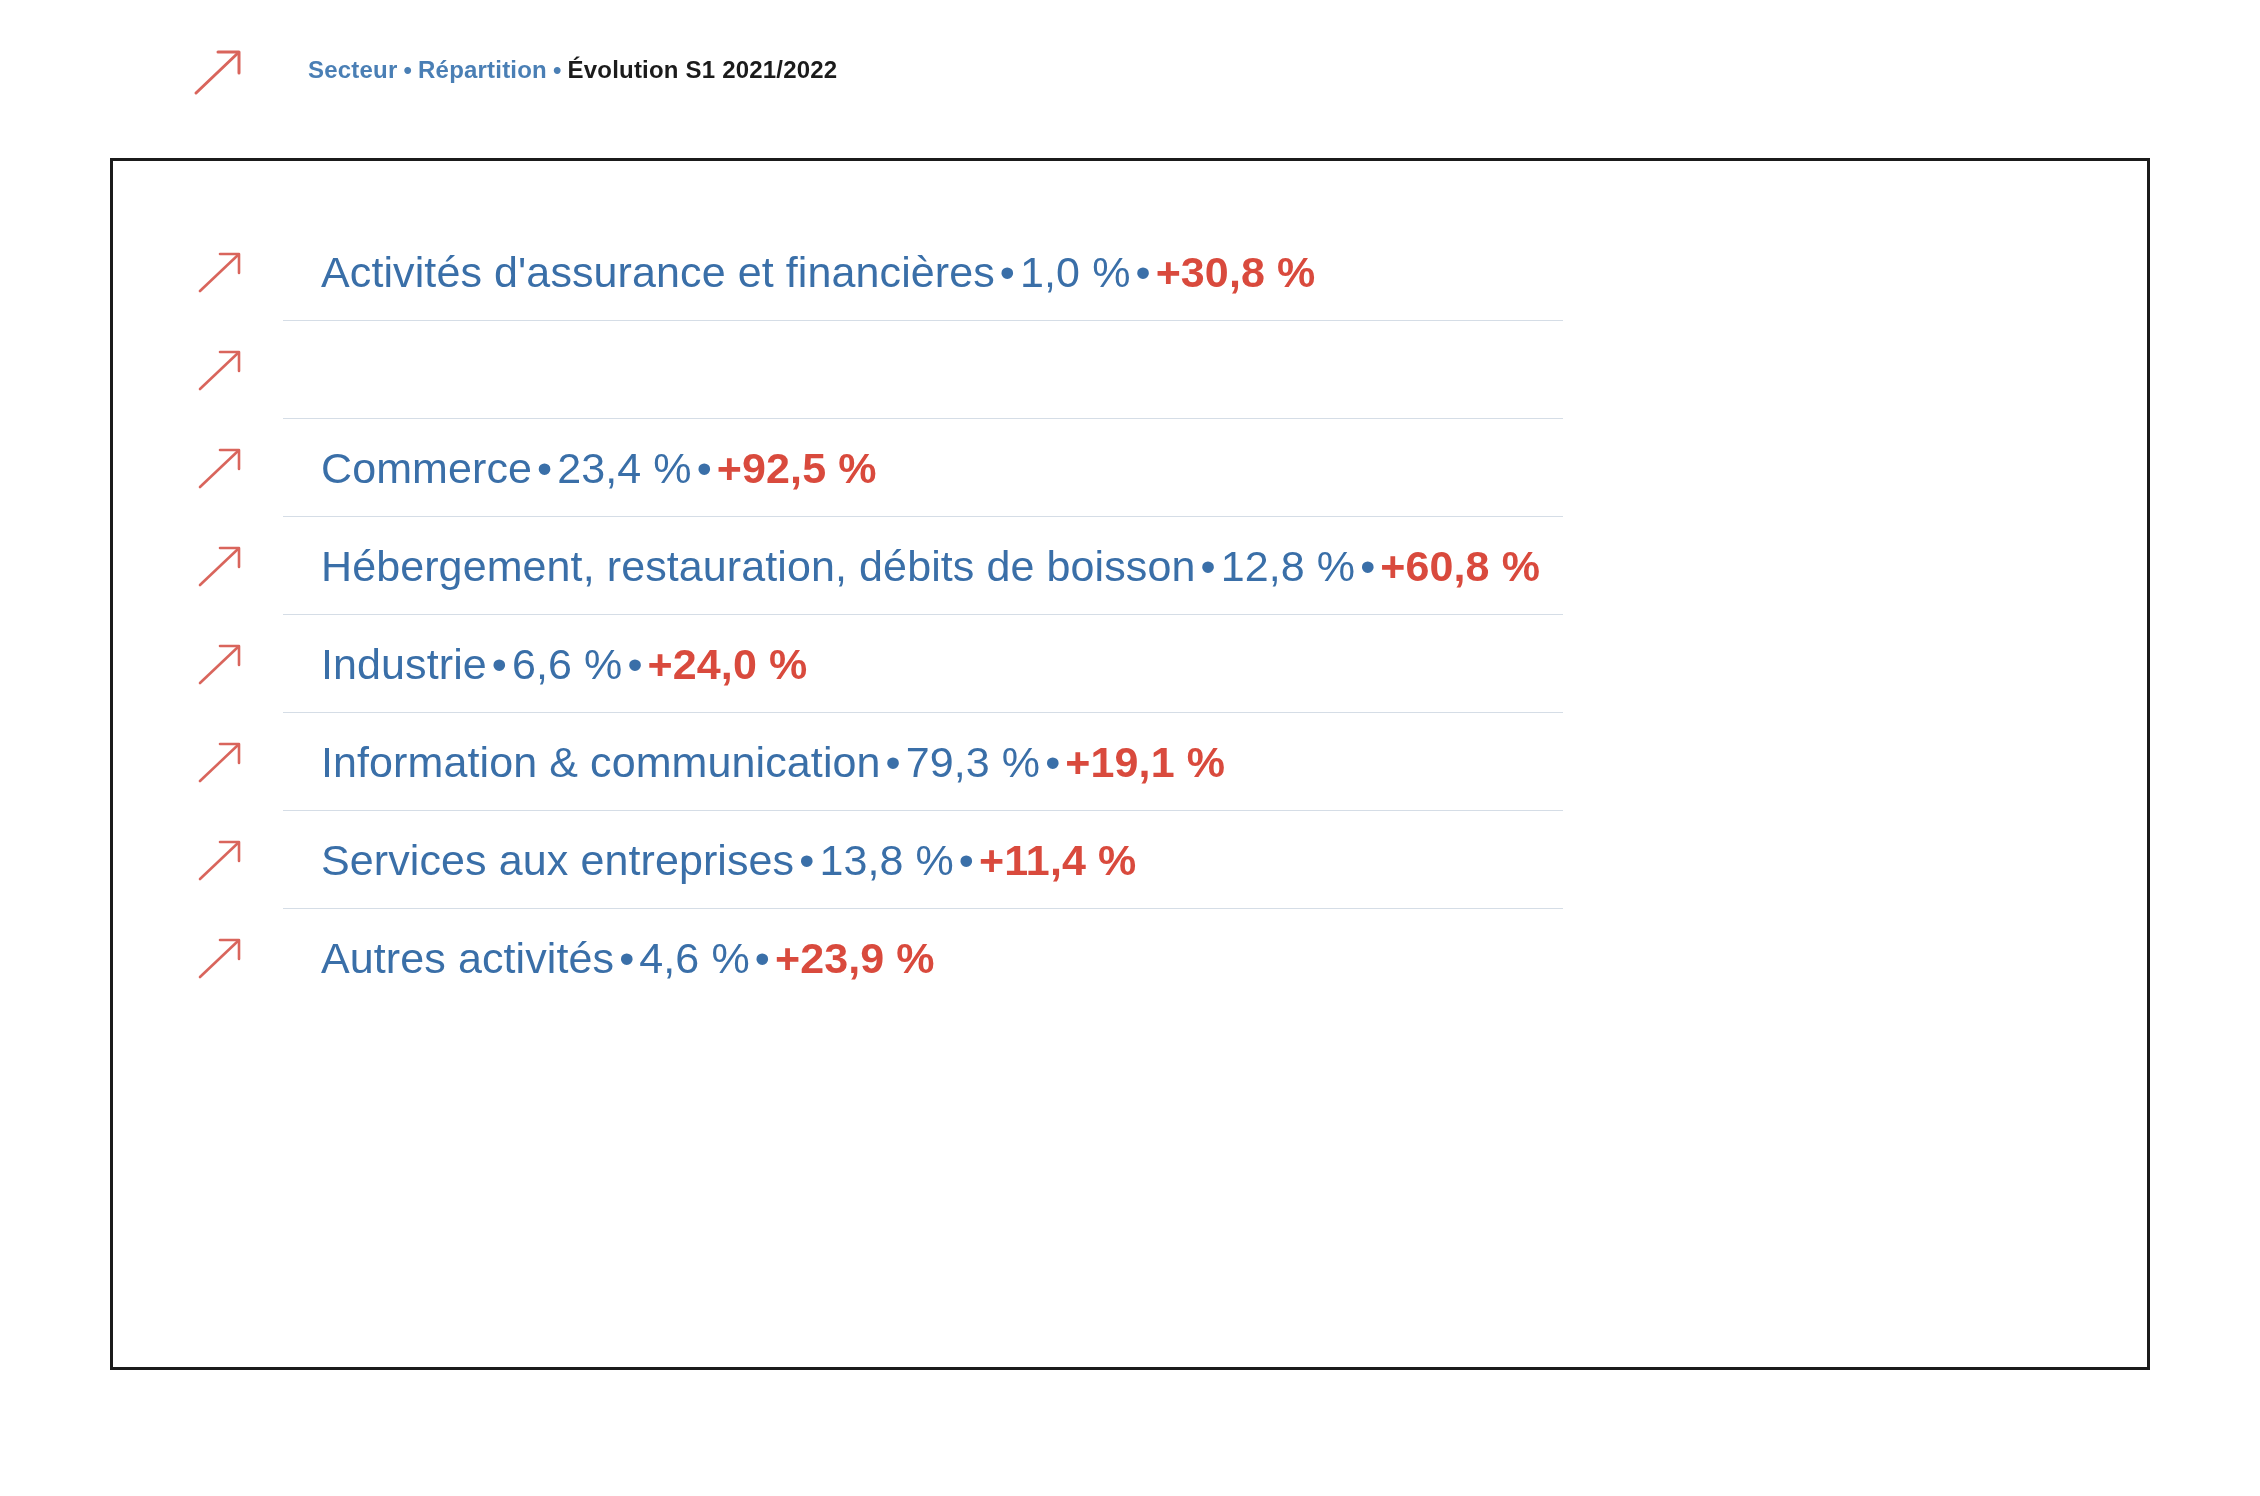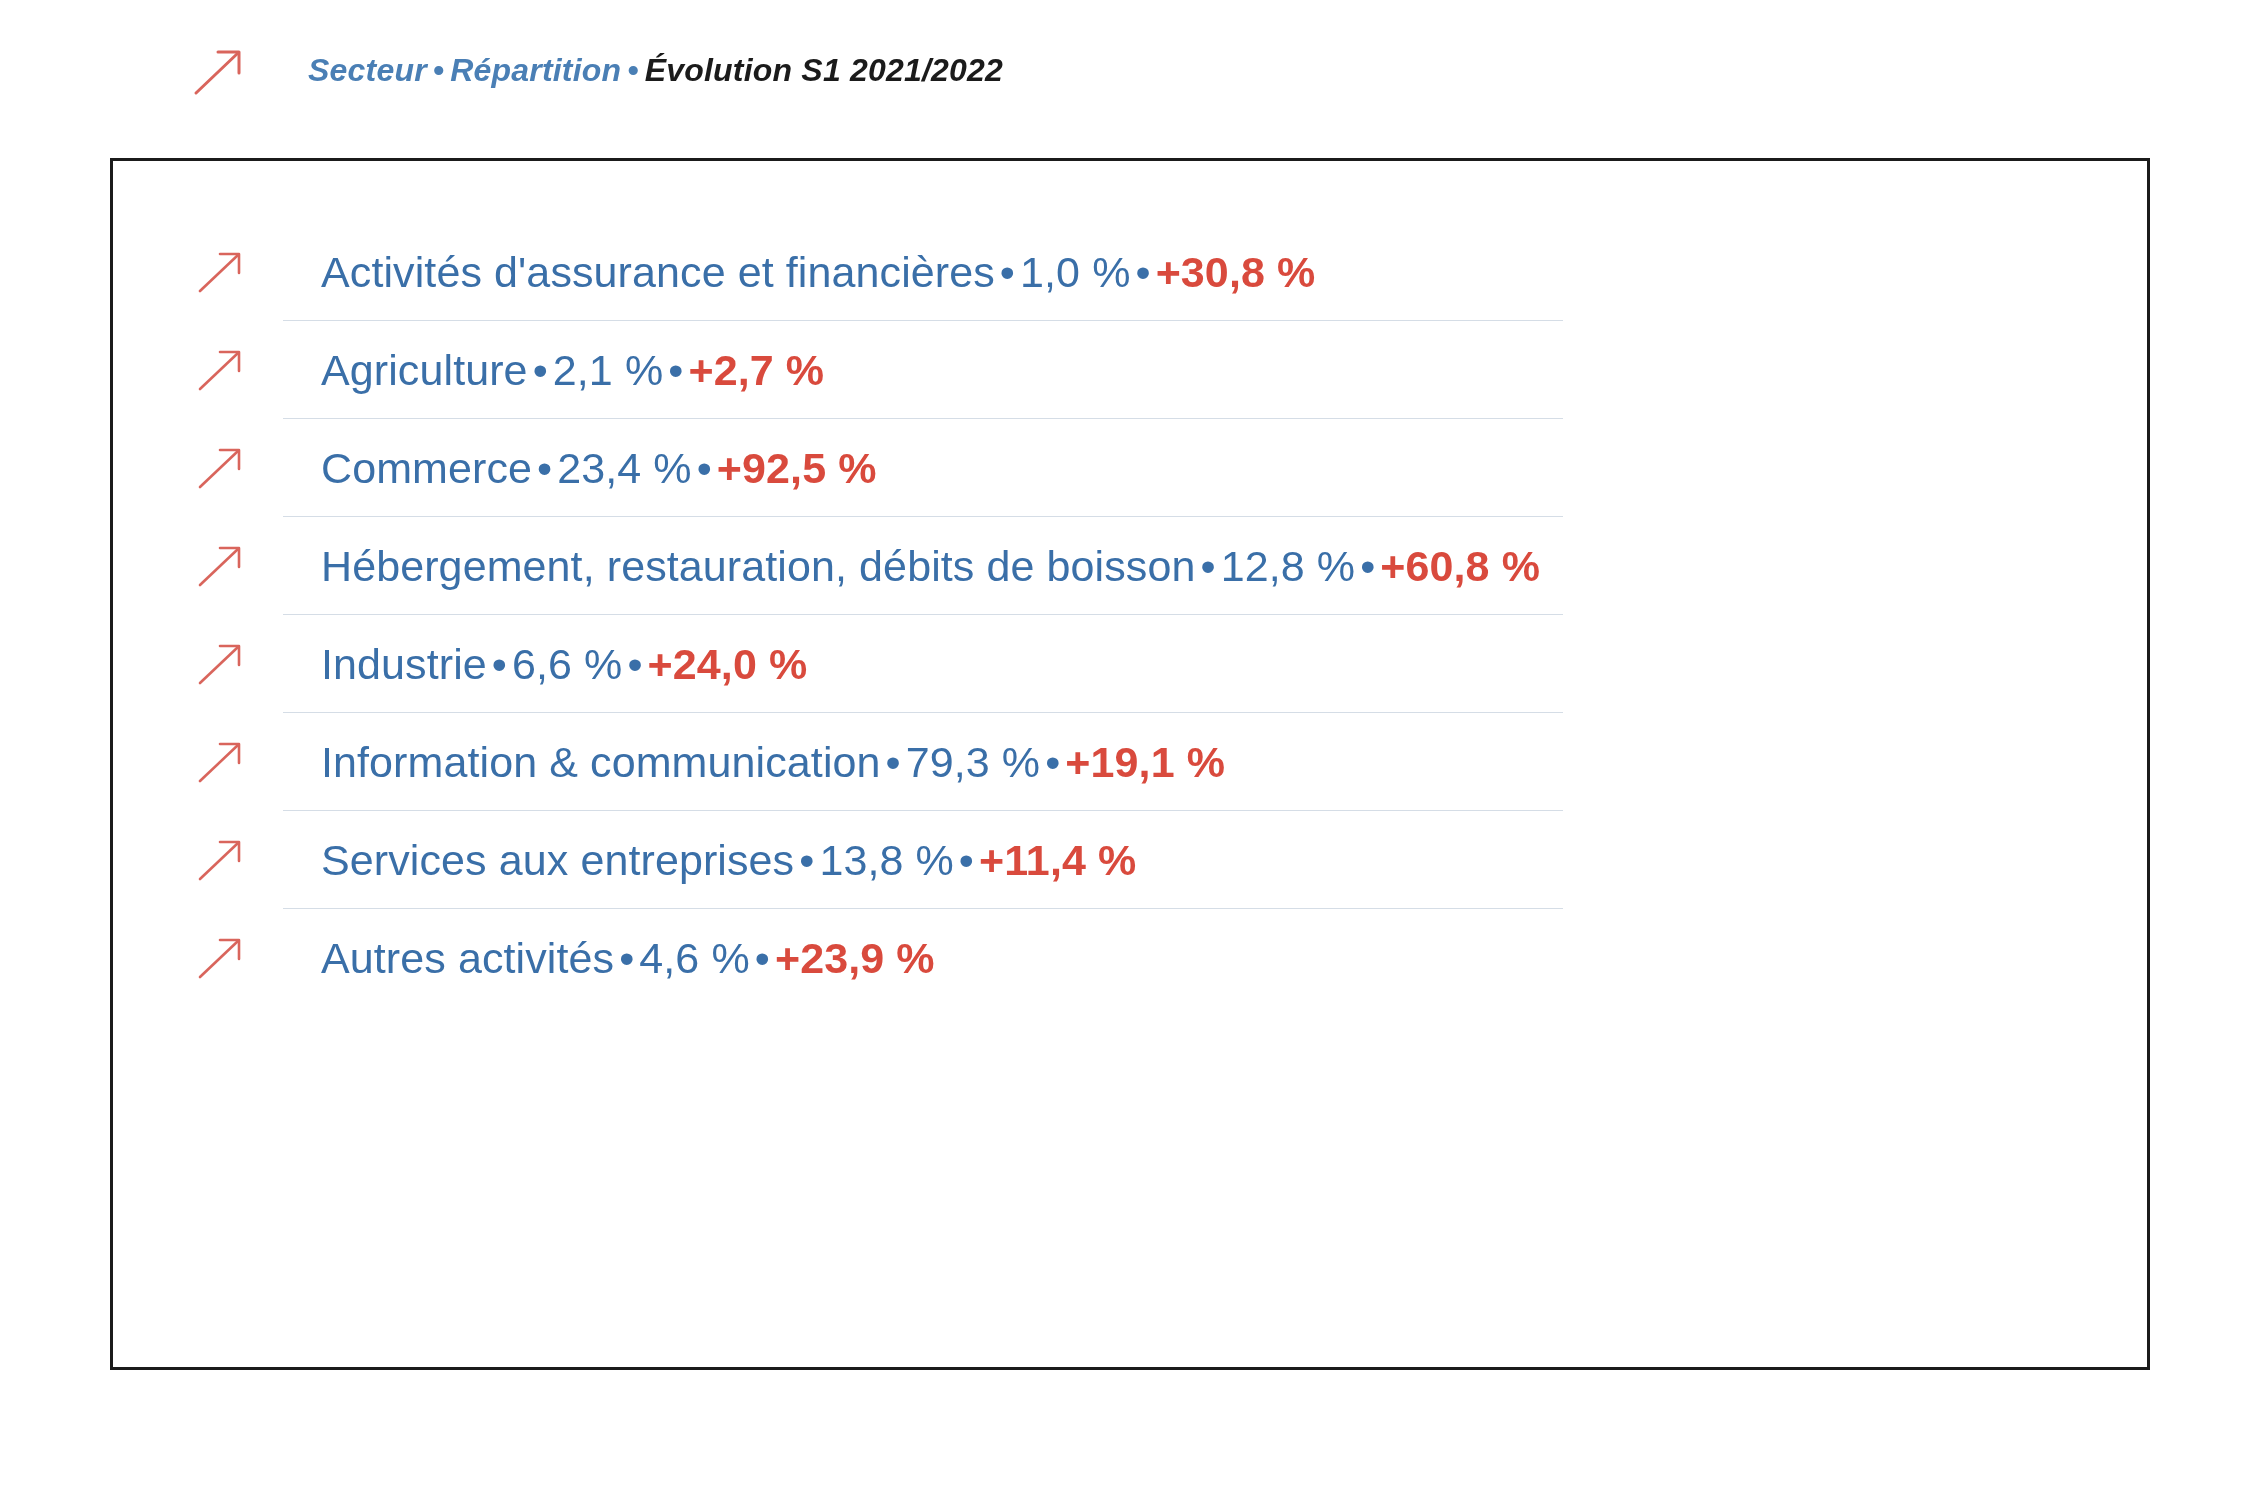--- a/index.html
+++ b/index.html
@@ -33,25 +33,24 @@
   .header-arrow {
     width: 58px;
     height: 58px;
     flex: 0 0 58px;
     margin-left: 10px;
     margin-right: 60px;
     position: relative;
     top: 2px;
   }
   .header-title {
-    font-size: 32px;
+    font-size: 24px;
     font-weight: bold;
     letter-spacing: 0.2px;
     white-space: nowrap;
-    font-style: italic;
   }
   .header-title .seg-blue {
     color: #4a7fb5;
   }
   .header-title .seg-sep {
     color: #4a7fb5;
     padding: 0 6px;
   }
   .header-title .seg-dark {
     color: #1b1b1b;
@@ -155,21 +154,20 @@
           <div class="row-text"><span>Activités d'assurance et financières</span><span class="sep">•</span><span class="share">1,0 %</span><span class="sep">•</span><span class="evol">+30,8 %</span></div>
           <span class="rule"></span>
         </div>
         <div class="row">
           <span class="row-arrow">
             <svg class="arrow-svg" viewBox="0 0 52 52" fill="none" xmlns="http://www.w3.org/2000/svg" aria-hidden="true">
               <path d="M5 45 L43 9" stroke="#d9655c" stroke-width="2.6" stroke-linecap="round"></path>
               <path d="M25 8 L44 8 L44 27" stroke="#d9655c" stroke-width="2.6" stroke-linecap="round" stroke-linejoin="round" fill="none"></path>
             </svg>
           </span>
-          <div class="row-text"><span>Agriculture</span><span class="sep">•</span><span class="share">2,1 %</span><span class="sep">•</span><span class="evol">+2,7 %</span></div>
           <span class="rule"></span>
         </div>
         <div class="row">
           <span class="row-arrow">
             <svg class="arrow-svg" viewBox="0 0 52 52" fill="none" xmlns="http://www.w3.org/2000/svg" aria-hidden="true">
               <path d="M5 45 L43 9" stroke="#d9655c" stroke-width="2.6" stroke-linecap="round"></path>
               <path d="M25 8 L44 8 L44 27" stroke="#d9655c" stroke-width="2.6" stroke-linecap="round" stroke-linejoin="round" fill="none"></path>
             </svg>
           </span>
           <div class="row-text"><span>Commerce</span><span class="sep">•</span><span class="share">23,4 %</span><span class="sep">•</span><span class="evol">+92,5 %</span></div>

